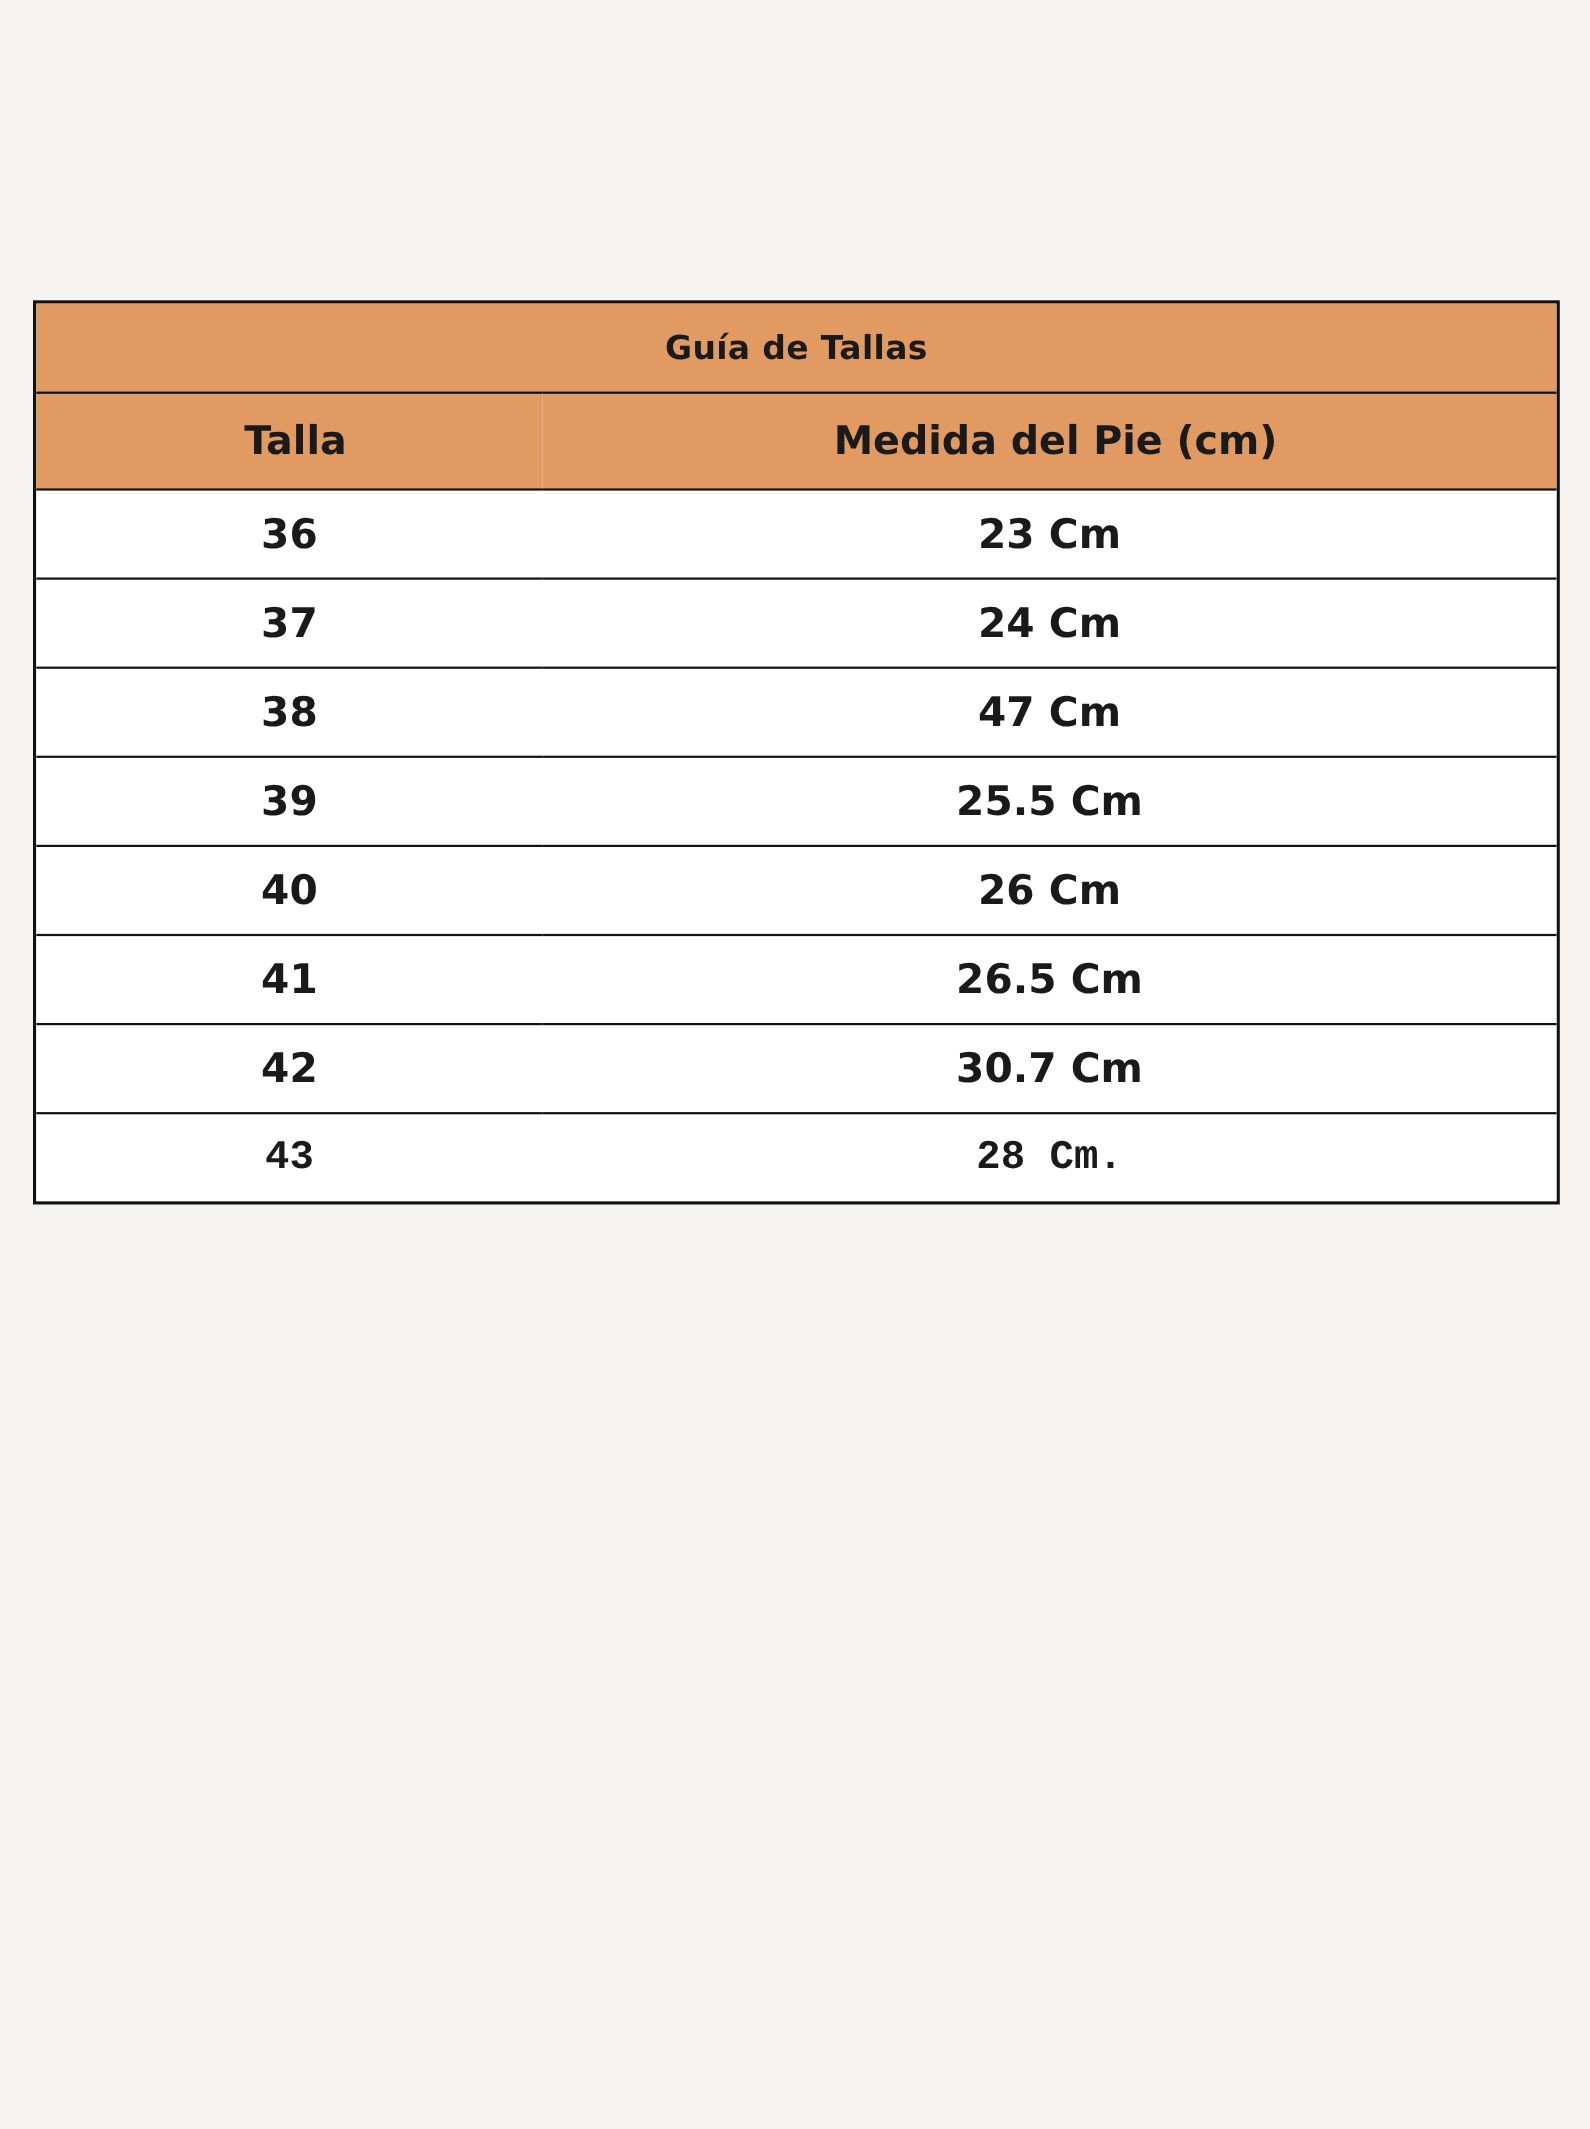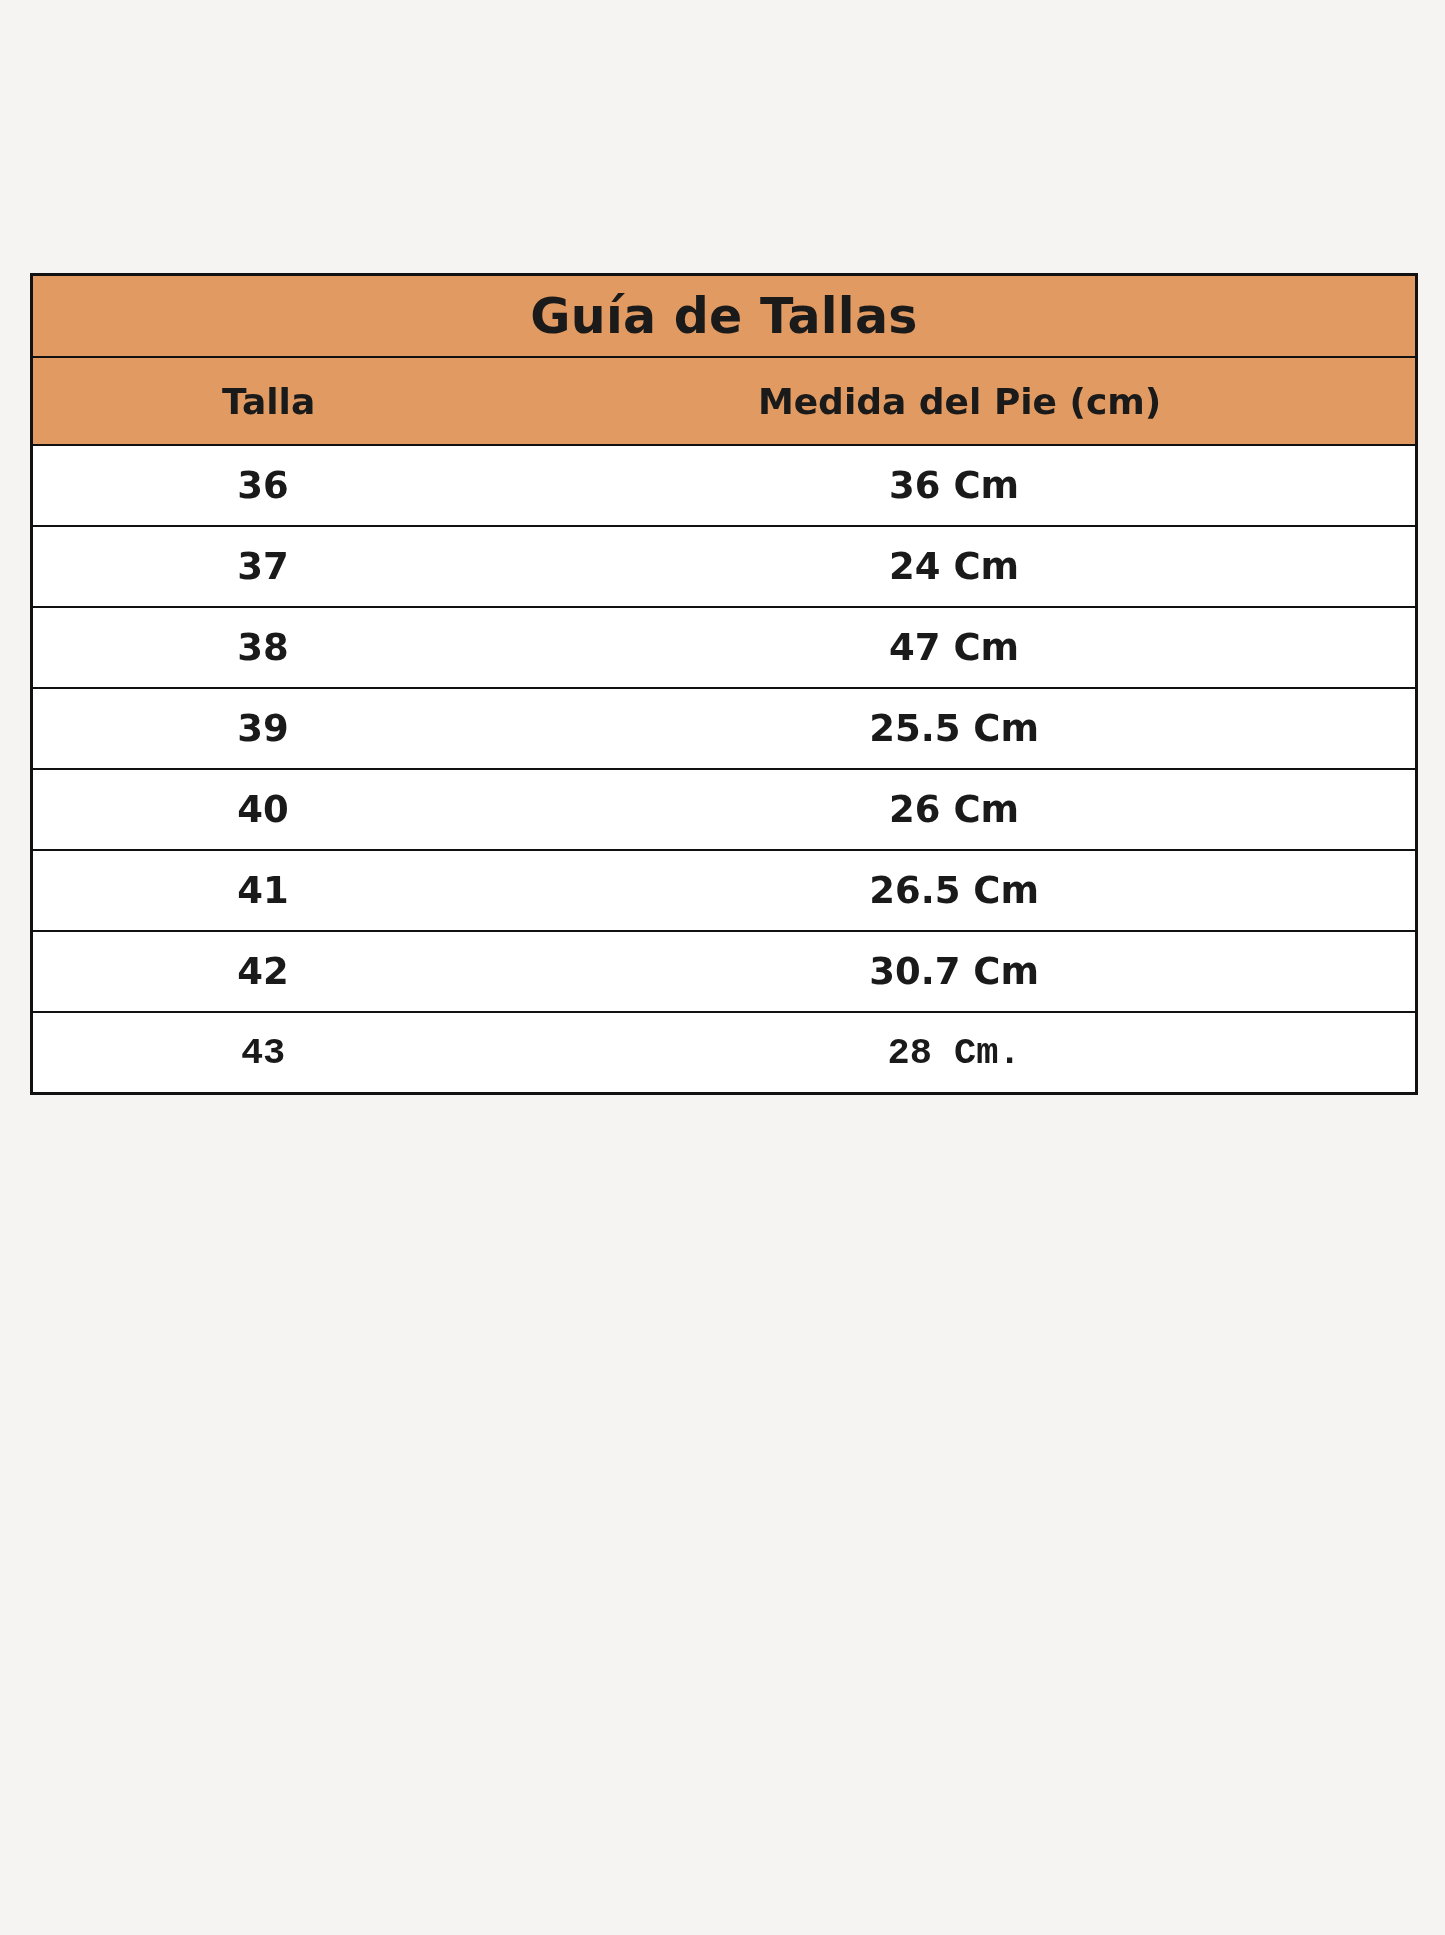--- a/index.html
+++ b/index.html
@@ -36,21 +36,21 @@
   }
   table.guide td {
     border: 2px solid #111111;
     text-align: center;
     vertical-align: middle;
     font-weight: bold;
   }
   table.guide tr.title-row td {
     background: #e09a62;
     height: 78px;
-    font-size: 49px;
+    font-size: 30px;
     letter-spacing: 0.3px;
     border-top: none;
     border-left: none;
     border-right: none;
   }
   table.guide tr.header-row td {
     background: #e09a62;
     height: 84px;
     font-size: 36px;
     border-left: none;
@@ -84,21 +84,21 @@
       <tbody>
         <tr class="title-row">
           <td colspan="2">Guía de Tallas</td>
         </tr>
         <tr class="header-row">
           <td>Talla</td>
           <td>Medida del Pie (cm)</td>
         </tr>
         <tr class="data-row">
           <td>36</td>
-          <td>36 Cm</td>
+          <td>23 Cm</td>
         </tr>
         <tr class="data-row">
           <td>37</td>
           <td>24 Cm</td>
         </tr>
         <tr class="data-row">
           <td>38</td>
           <td>47 Cm</td>
         </tr>
         <tr class="data-row">

